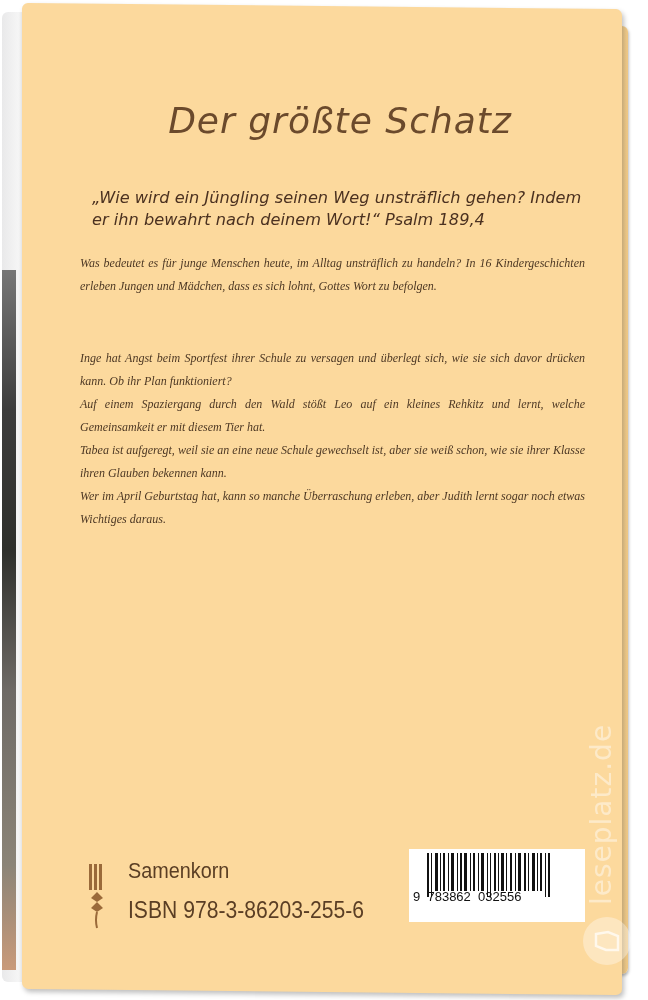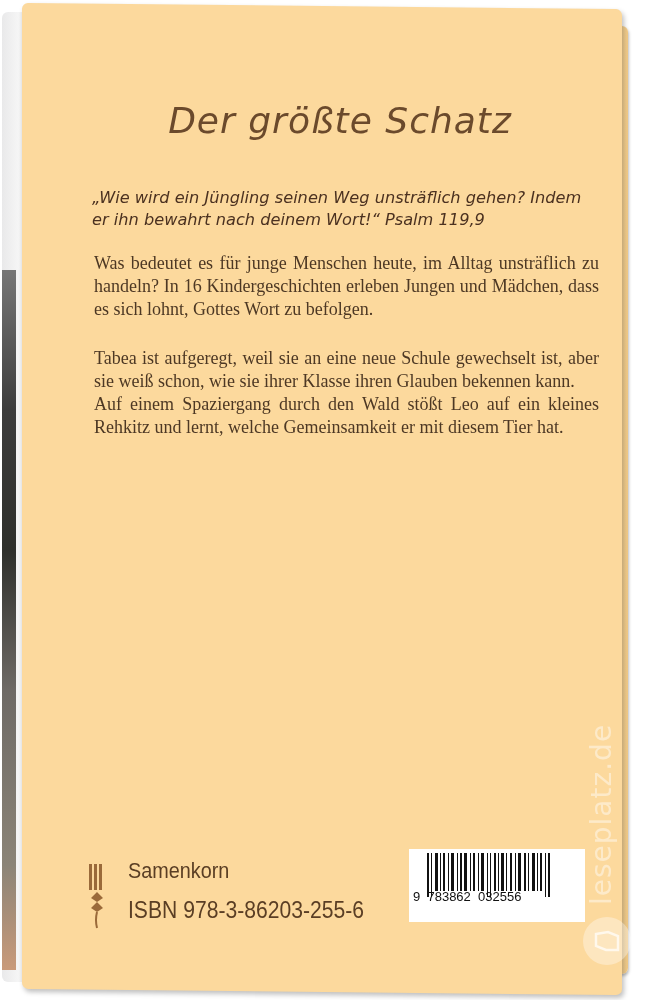--- a/index.html
+++ b/index.html
@@ -3,21 +3,21 @@
 <meta charset="utf-8">
 <style>
   html, body { margin:0; padding:0; }
   body { width:648px; height:1000px; background:#ffffff; position:relative; overflow:hidden; font-family:"Liberation Serif", serif; }
   .back-page { position:absolute; left:2px; top:12px; width:40px; height:970px; background:linear-gradient(90deg,#e9e9ea,#f5f5f5 40%,#d8d8d8); border-radius:6px 0 0 6px; }
   .photo-strip { position:absolute; left:2px; top:270px; width:14px; height:700px; background:linear-gradient(180deg,#777 0%,#3d3d3d 20%,#2f302c 40%,#6e6a66 60%,#8b8477 85%,#c99a7a 100%); }
   .cover { position:absolute; left:22px; top:6px; width:600px; height:986px; background:#fcd99d; border-radius:6px; transform:skewY(0.6deg); box-shadow:2px 3px 5px rgba(0,0,0,.25); }
   .spine-edge { position:absolute; left:608px; top:26px; width:20px; height:948px; background:linear-gradient(90deg,#f7d18f,#fde2ad 40%,#f2c984); border-radius:0 6px 6px 0; box-shadow:1px 2px 3px rgba(0,0,0,.25); }
   .title { position:absolute; left:0; width:680px; top:100px; text-align:center; font-family:"DejaVu Sans", sans-serif; font-style:italic; font-size:36px; color:#6b4a2c; letter-spacing:1px; }
   .quote { position:absolute; left:92px; top:187px; width:505px; font-family:"DejaVu Sans", sans-serif; font-style:italic; font-size:16.2px; line-height:22px; color:#4b3120; }
-  .intro, .stories { position:absolute; left:94px; width:505px; font-size:18px; line-height:23px; color:#4d3824; text-align:justify; }
+  .intro, .stories { position:absolute; left:80px; width:505px; font-size:12px; line-height:23px; color:#4d3824; text-align:justify;font-style:italic; }
   .intro { top:252px; }
   .stories { top:347px; }
   .stories p, .intro p { margin:0; }
   .publisher { position:absolute; left:128px; top:858px; font-family:"Liberation Sans", sans-serif; font-size:22px; color:#5a3e24; transform:scaleX(0.9); transform-origin:left; }
   .isbn { position:absolute; left:128px; top:896px; font-family:"Liberation Sans", sans-serif; font-size:24px; color:#5a3e24; transform:scaleX(0.88); transform-origin:left; }
   .wheat { position:absolute; left:86px; top:862px; width:22px; height:68px; }
   .barcode-box { position:absolute; left:409px; top:849px; width:176px; height:73px; background:#fff; }
   .barcode-bars { position:absolute; left:18px; top:4px; height:44px; display:flex; gap:0; }
   .barcode-digits { position:absolute; left:4px; top:40px; font-family:"Liberation Sans", sans-serif; font-size:13px; color:#111; white-space:pre; }
   .watermark { position:absolute; left:585px; top:705px; width:40px; height:200px; writing-mode:vertical-rl; transform:rotate(180deg); font-family:"DejaVu Sans", sans-serif; font-size:28px; color:rgba(255,255,255,.45); letter-spacing:1px; }
@@ -26,27 +26,29 @@
 </style>
 </head>
 <body>
 
 <div class="back-page"></div>
 <div class="photo-strip"></div>
 <div class="spine-edge"></div>
 <div class="cover"></div>
 
 <div class="title">Der größte Schatz</div>
-<div class="quote">„Wie wird ein Jüngling seinen Weg unsträflich gehen? Indem er ihn bewahrt nach deinem Wort!“ Psalm 119,9</div>
+<div class="quote">„Wie wird ein Jüngling seinen Weg unsträflich gehen? Indem er ihn bewahrt nach deinem Wort!“ Psalm 189,4</div>
 <div class="intro">
     <p>Was bedeutet es für junge Menschen heute, im Alltag unsträflich zu handeln? In 16 Kindergeschichten erleben Jungen und Mädchen, dass es sich lohnt, Gottes Wort zu befolgen.</p>
   </div>
 <div class="stories">
+  <p>Inge hat Angst beim Sportfest ihrer Schule zu versagen und überlegt sich, wie sie sich davor drücken kann. Ob ihr Plan funktioniert?</p>
+  <p>Auf einem Spaziergang durch den Wald stößt Leo auf ein kleines Rehkitz und lernt, welche Gemeinsamkeit er mit diesem Tier hat.</p>
   <p>Tabea ist aufgeregt, weil sie an eine neue Schule gewechselt ist, aber sie weiß schon, wie sie ihrer Klasse ihren Glauben bekennen kann.</p>
-  <p>Auf einem Spaziergang durch den Wald stößt Leo auf ein kleines Rehkitz und lernt, welche Gemeinsamkeit er mit diesem Tier hat.</p>
+  <p>Wer im April Geburtstag hat, kann so manche Überraschung erleben, aber Judith lernt sogar noch etwas Wichtiges daraus.</p>
 </div>
 
 <svg class="wheat" viewBox="0 0 22 68">
   <rect x="3" y="2" width="3" height="26" fill="#9a6a3a"></rect>
     <rect x="8" y="2" width="3" height="26" fill="#9a6a3a"></rect>
     <rect x="13" y="2" width="3" height="26" fill="#9a6a3a"></rect>
   <path d="M11 30 l-6 6 l6 4 l6-4z M11 40 l-6 6 l6 4 l6-4z" fill="#9a6a3a"></path>
   <path d="M11 50 q-2 8 0 16" stroke="#9a6a3a" stroke-width="2" fill="none"></path>
 </svg>
 <div class="publisher">Samenkorn</div>

